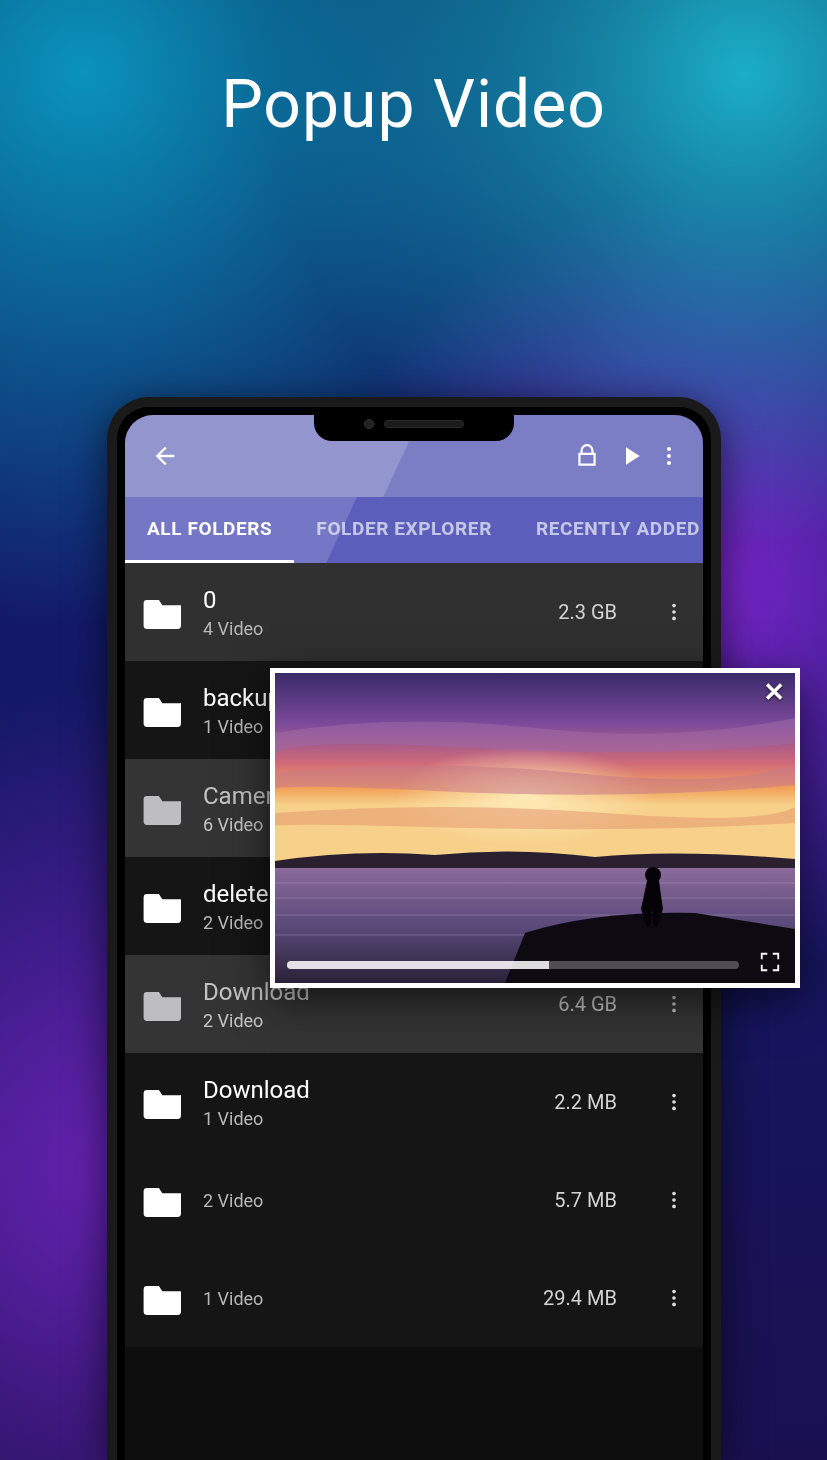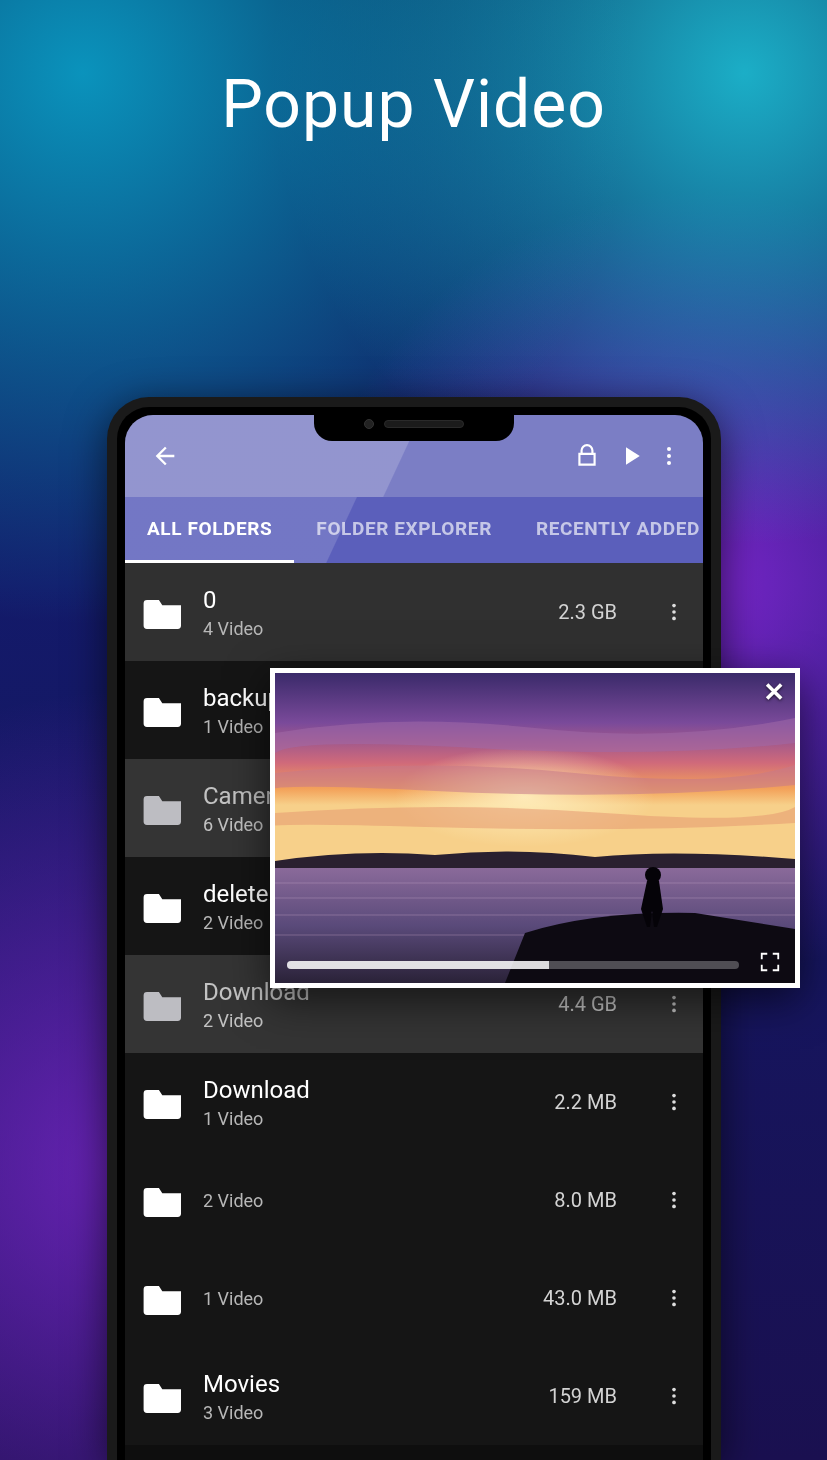--- a/index.html
+++ b/index.html
@@ -250,21 +250,21 @@
         <div class="row light">
           <span class="folder">
             <svg viewBox="0 0 24 20">
               <path fill="#ffffff" d="M2 3h7l2 3h11v12a2 2 0 0 1-2 2H2a2 2 0 0 1-2-2V5a2 2 0 0 1 2-2z"></path>
             </svg>
           </span>
           <span class="txt">
             <span class="name">Download</span>
             <span class="sub">2 Video</span>
           </span>
-          <span class="size">4.4 GB</span>
+          <span class="size">6.4 GB</span>
           <span class="more">
             <svg viewBox="0 0 24 24" width="22" height="22">
               <circle cx="12" cy="5" r="2" fill="currentColor"></circle>
               <circle cx="12" cy="12" r="2" fill="currentColor"></circle>
               <circle cx="12" cy="19" r="2" fill="currentColor"></circle>
             </svg>
           </span>
         </div>
         <div class="row dark">
           <span class="folder">
@@ -287,58 +287,39 @@
         </div>
         <div class="row dark">
           <span class="folder">
             <svg viewBox="0 0 24 20">
               <path fill="#ffffff" d="M2 3h7l2 3h11v12a2 2 0 0 1-2 2H2a2 2 0 0 1-2-2V5a2 2 0 0 1 2-2z"></path>
             </svg>
           </span>
           <span class="txt">
             <span class="sub">2 Video</span>
           </span>
-          <span class="size">8.0 MB</span>
+          <span class="size">5.7 MB</span>
           <span class="more">
             <svg viewBox="0 0 24 24" width="22" height="22">
               <circle cx="12" cy="5" r="2" fill="currentColor"></circle>
               <circle cx="12" cy="12" r="2" fill="currentColor"></circle>
               <circle cx="12" cy="19" r="2" fill="currentColor"></circle>
             </svg>
           </span>
         </div>
         <div class="row dark">
           <span class="folder">
             <svg viewBox="0 0 24 20">
               <path fill="#ffffff" d="M2 3h7l2 3h11v12a2 2 0 0 1-2 2H2a2 2 0 0 1-2-2V5a2 2 0 0 1 2-2z"></path>
             </svg>
           </span>
           <span class="txt">
             <span class="sub">1 Video</span>
           </span>
-          <span class="size">43.0 MB</span>
-          <span class="more">
-            <svg viewBox="0 0 24 24" width="22" height="22">
-              <circle cx="12" cy="5" r="2" fill="currentColor"></circle>
-              <circle cx="12" cy="12" r="2" fill="currentColor"></circle>
-              <circle cx="12" cy="19" r="2" fill="currentColor"></circle>
-            </svg>
-          </span>
-        </div>
-        <div class="row dark">
-          <span class="folder">
-            <svg viewBox="0 0 24 20">
-              <path fill="#ffffff" d="M2 3h7l2 3h11v12a2 2 0 0 1-2 2H2a2 2 0 0 1-2-2V5a2 2 0 0 1 2-2z"></path>
-            </svg>
-          </span>
-          <span class="txt">
-            <span class="name">Movies</span>
-            <span class="sub">3 Video</span>
-          </span>
-          <span class="size">159 MB</span>
+          <span class="size">29.4 MB</span>
           <span class="more">
             <svg viewBox="0 0 24 24" width="22" height="22">
               <circle cx="12" cy="5" r="2" fill="currentColor"></circle>
               <circle cx="12" cy="12" r="2" fill="currentColor"></circle>
               <circle cx="12" cy="19" r="2" fill="currentColor"></circle>
             </svg>
           </span>
         </div>
       </div>
 

